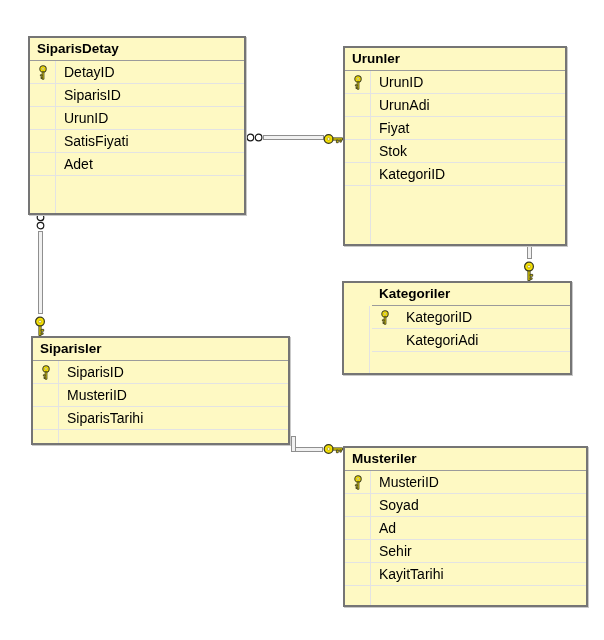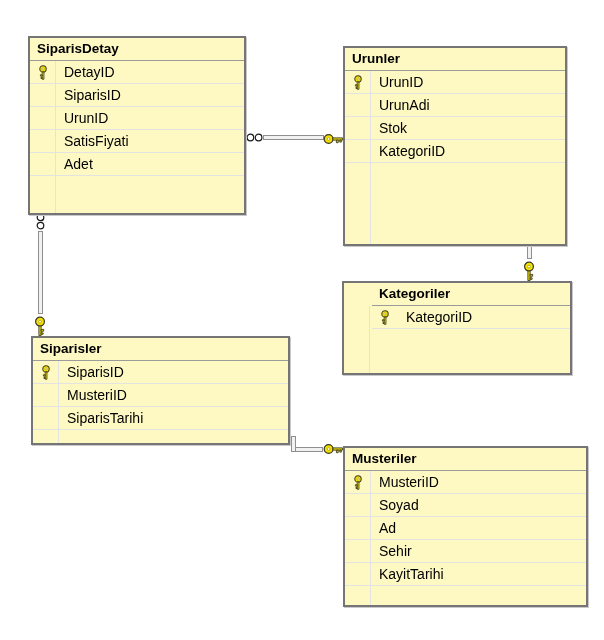--- a/index.html
+++ b/index.html
@@ -157,39 +157,47 @@
           </svg>
         </div>
       <div class="cell">UrunID</div>
     </div>
     <div class="row">
       <div class="ico"></div>
       <div class="cell">UrunAdi</div>
     </div>
     <div class="row">
       <div class="ico"></div>
+      <div class="cell">Fiyat</div>
+    </div>
+    <div class="row">
+      <div class="ico"></div>
       <div class="cell">Stok</div>
     </div>
     <div class="row">
       <div class="ico"></div>
       <div class="cell">KategoriID</div>
     </div>
     <div class="pkline"></div>
   </div>
 
   <div class="tbl" style="left:342px;top:281px;width:230px;height:94px;padding-left:28px;">
     <div class="tbl-h">Kategoriler</div>
     <div class="row">
       <div class="ico">
           <svg width="10" height="15">
             <use href="#sym-key-row"></use>
           </svg>
         </div>
       <div class="cell">KategoriID</div>
     </div>
+    <div class="row">
+      <div class="ico"></div>
+      <div class="cell">KategoriAdi</div>
+    </div>
     <div class="pkline"></div>
   </div>
 
   <div class="tbl" style="left:31px;top:336px;width:259px;height:109px;">
     <div class="tbl-h">Siparisler</div>
     <div class="row">
       <div class="ico">
           <svg width="10" height="15">
             <use href="#sym-key-row"></use>
           </svg>

